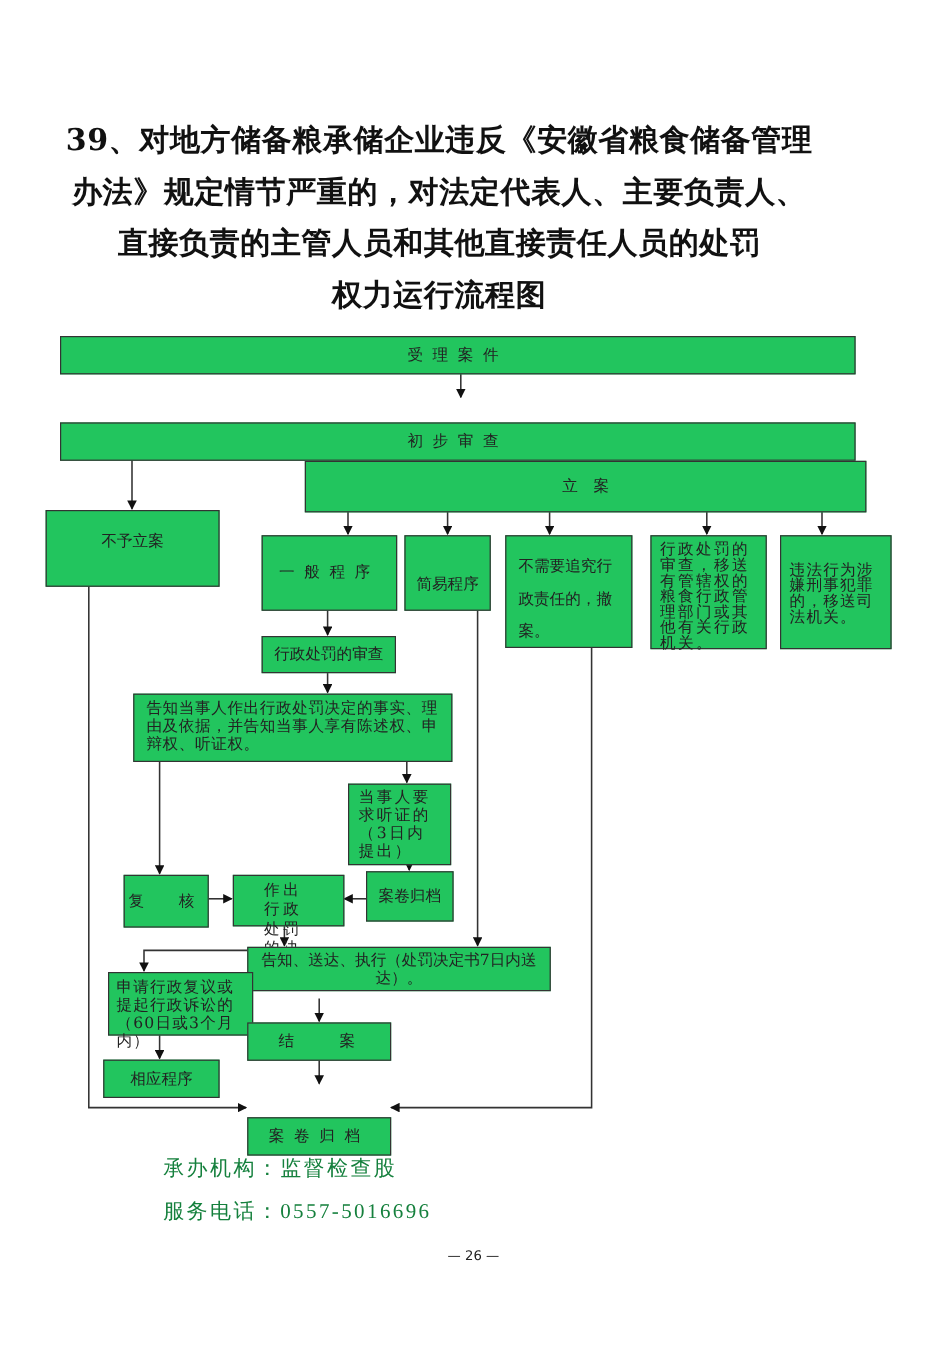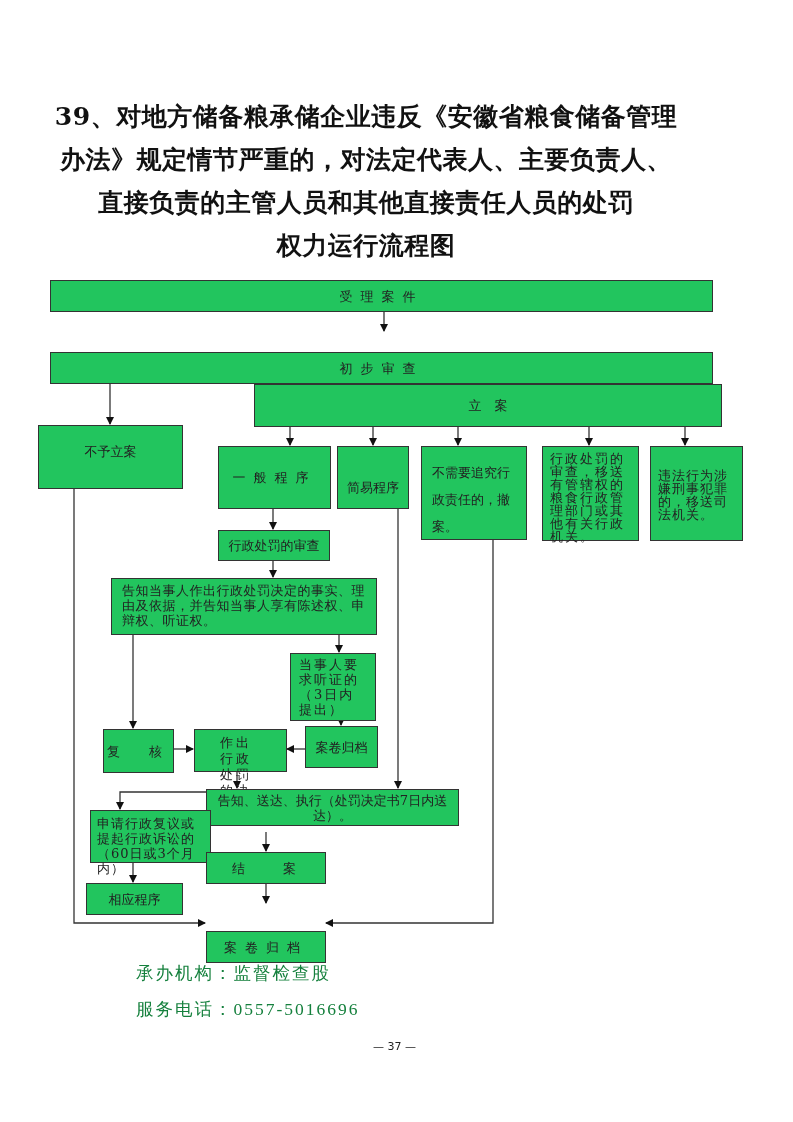--- a/index.html
+++ b/index.html
@@ -95,13 +95,13 @@
 <div class="box center" style="left:305px;top:726px;width:73px;height:42px;">案卷归档</div>
 
 <div class="box center" style="left:206px;top:789px;width:253px;height:37px;">告知、送达、执行（处罚决定书7日内送达）。</div>
 <div class="box" style="left:74px;top:810px;width:121px;height:53px;padding:5px 6px;line-height:15px;letter-spacing:1px;margin-left:16px;">申请行政复议或提起行政诉讼的（60日或3个月内）</div>
 <div class="box center" style="left:206px;top:852px;width:120px;height:32px;letter-spacing:4px;">结　　案</div>
 <div class="box center" style="left:86px;top:883px;width:97px;height:32px;">相应程序</div>
 <div class="box center spaced" style="left:206px;top:904px;width:120px;height:32px;margin-top:27px;">案卷归档</div>
 
 <div class="footer" style="top:961px;">承办机构：监督检查股</div>
 <div class="footer" style="top:997px;">服务电话：0557-5016696</div>
-<div class="pageno">— 37 —</div>
+<div class="pageno">— 26 —</div>
 
 </body></html>

